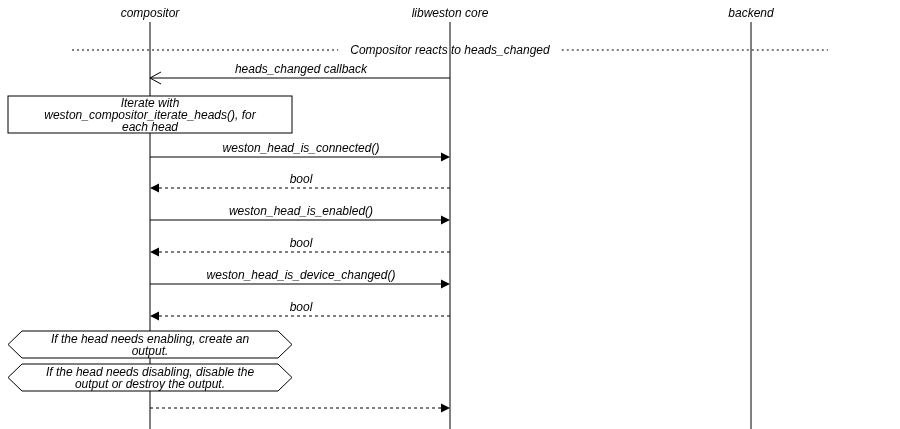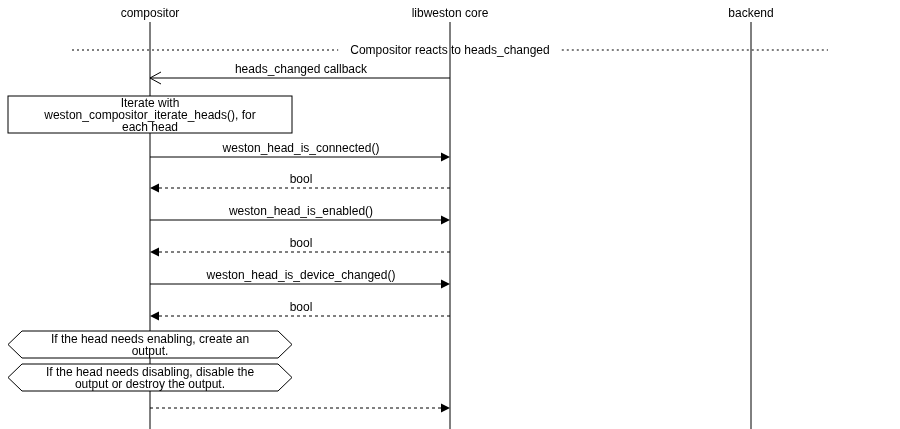--- a/index.html
+++ b/index.html
@@ -11,20 +11,21 @@
   body {
     font-family: "Liberation Sans", sans-serif;
     color: #000000;
   }
   #diagram-root {
     position: relative;
     width: 900px;
     height: 429px;
     overflow: hidden;
     background: #ffffff;
+    font-style: italic;
   }
   #seq-svg {
     position: absolute;
     left: 0;
     top: 0;
     display: block;
   }
   .lifeline-label {
     font-size: 12px;
     fill: #000000;

